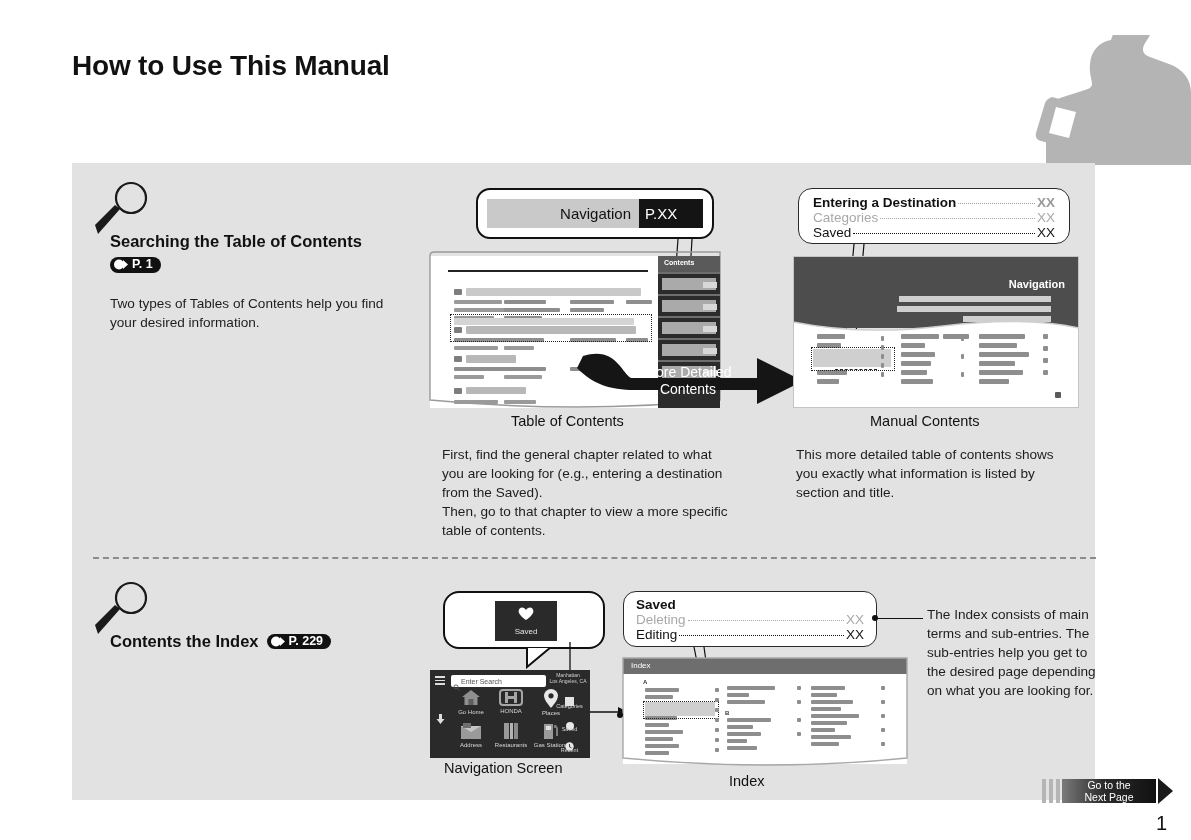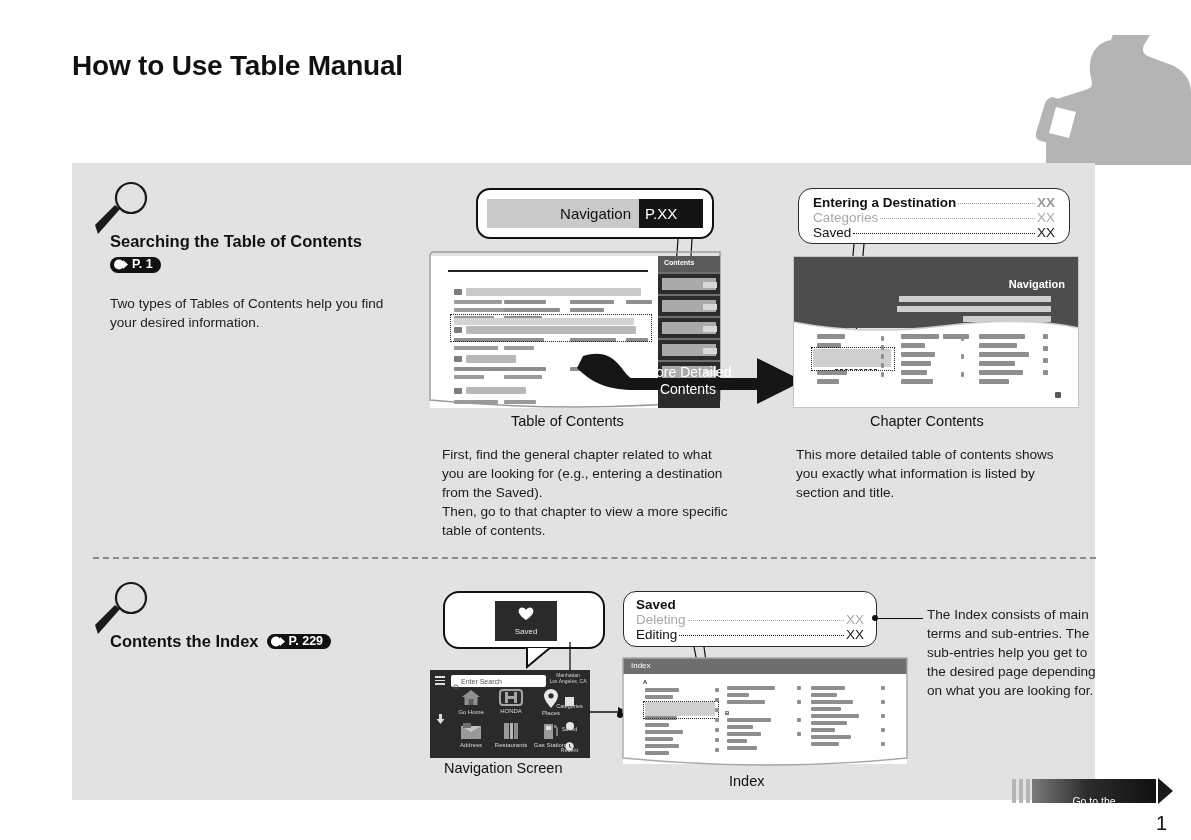--- a/index.html
+++ b/index.html
@@ -146,42 +146,42 @@
   
   .fig-index{position:absolute;background:#fff;overflow:hidden;}
   .idx-head{position:absolute;left:0;top:0;right:0;height:16px;background:#6e6e6e;}
   .idx-head-label{position:absolute;left:8px;top:3px;color:#fff;font-size:8px;}
 
   
   .nextpage{position:absolute;right:18px;bottom:36px;display:flex;align-items:center;}
   .np-bars{display:flex;gap:3px;margin-right:2px;}
   .np-bars i{display:block;width:4px;height:24px;background:#b5b5b5;}
   .np-body{
-    width:124px;height:24px;color:#fff;font-size:10.5px;line-height:11.5px;
-    text-align:center;padding-top:17px;box-sizing:border-box;
+    width:94px;height:24px;color:#fff;font-size:10.5px;line-height:11.5px;
+    text-align:center;padding-top:1px;box-sizing:border-box;
     background:linear-gradient(90deg,#7a7a7a 0%,#2b2b2b 45%,#111 100%);
   }
   .np-tri{
     width:0;height:0;border-top:13px solid transparent;border-bottom:13px solid transparent;
     border-left:15px solid #1a1a1a;margin-left:2px;
   }
   .pagenum{
     position:absolute;right:24px;bottom:5px;font-size:20px;color:#111;
   }
 
   
   .leader{position:absolute;background:#111;}
   .dot{position:absolute;width:6px;height:6px;border-radius:50%;background:#111;}
 </style>
 </head>
 <body>
 
 <div class="page">
 
-  <div class="page-title">How to Use Table Manual</div>
+  <div class="page-title">How to Use This Manual</div>
 
   <div class="reader-illo">
     <svg width="175" height="130" viewBox="0 0 175 130">
       <path fill="#b4b4b4" d="M95 5c-12 2-20 11-21 24-1 9 2 16 2 20 0 3-3 5-7 6l-22 7c-9 3-17 7-17 15v53h145V58c0-14-8-24-22-29l-19-7c-5-2-7-4-7-8 0-3 2-6 4-9 3-4 5-9 4-14-1-10-8-15-18-15-9 0-13 3-13 3z"></path>
       <path fill="#b4b4b4" d="M36 62c-3 1-6 3-7 6l-9 30c-1 4 1 7 5 8l22 6c4 1 7-1 8-5l8-31c1-4-1-7-5-8l-22-6z"></path>
       <path fill="#ffffff" d="M40 72l20 5-7 26-20-5z"></path>
       <path fill="#b4b4b4" d="M60 96c2 7 8 10 14 9 5-1 9-5 9-5l-6-13-17 9z"></path>
     </svg>
   </div>
 
@@ -369,21 +369,21 @@
       <div class="bar" style="left:250px;top:2px;width:5px;height:5px;background:#8e8e8e;"></div>
       <div class="bar" style="left:250px;top:14px;width:5px;height:5px;background:#8e8e8e;"></div>
       <div class="bar" style="left:250px;top:26px;width:5px;height:5px;background:#8e8e8e;"></div>
       <div class="bar" style="left:250px;top:38px;width:5px;height:5px;background:#8e8e8e;"></div>
       <div class="bar" style="left:262px;top:60px;width:6px;height:6px;background:#5a5a5a;"></div>
     </div>
     <div style="position:absolute;left:0;top:0;right:0;bottom:0;border:1.3px solid #c4c4c4;pointer-events:none;"></div>
   </div>
 
   <div class="caption" style="left:511px;top:413px;">Table of Contents</div>
-  <div class="caption" style="left:870px;top:413px;">Chapter Contents</div>
+  <div class="caption" style="left:870px;top:413px;">Manual Contents</div>
 
   <div class="body-copy" style="left:442px;top:445px;width:290px;white-space:pre-line;">First, find the general chapter related to what you are looking for (e.g., entering a destination from the Saved).
 Then, go to that chapter to view a more specific table of contents.</div>
   <div class="body-copy" style="left:796px;top:445px;width:280px;">This more detailed table of contents shows you exactly what information is listed by section and title.</div>
 
   <div class="magnifier" style="left:95px;top:578px;">
     <svg width="62" height="62" viewBox="0 0 62 62">
       <circle cx="36" cy="20" r="15" fill="#e2e2e2" stroke="#1a1a1a" stroke-width="2.2"></circle>
       <path d="M25 31 L3 56 L0 47 L20 27 Z" fill="#1a1a1a"></path>
     </svg>

